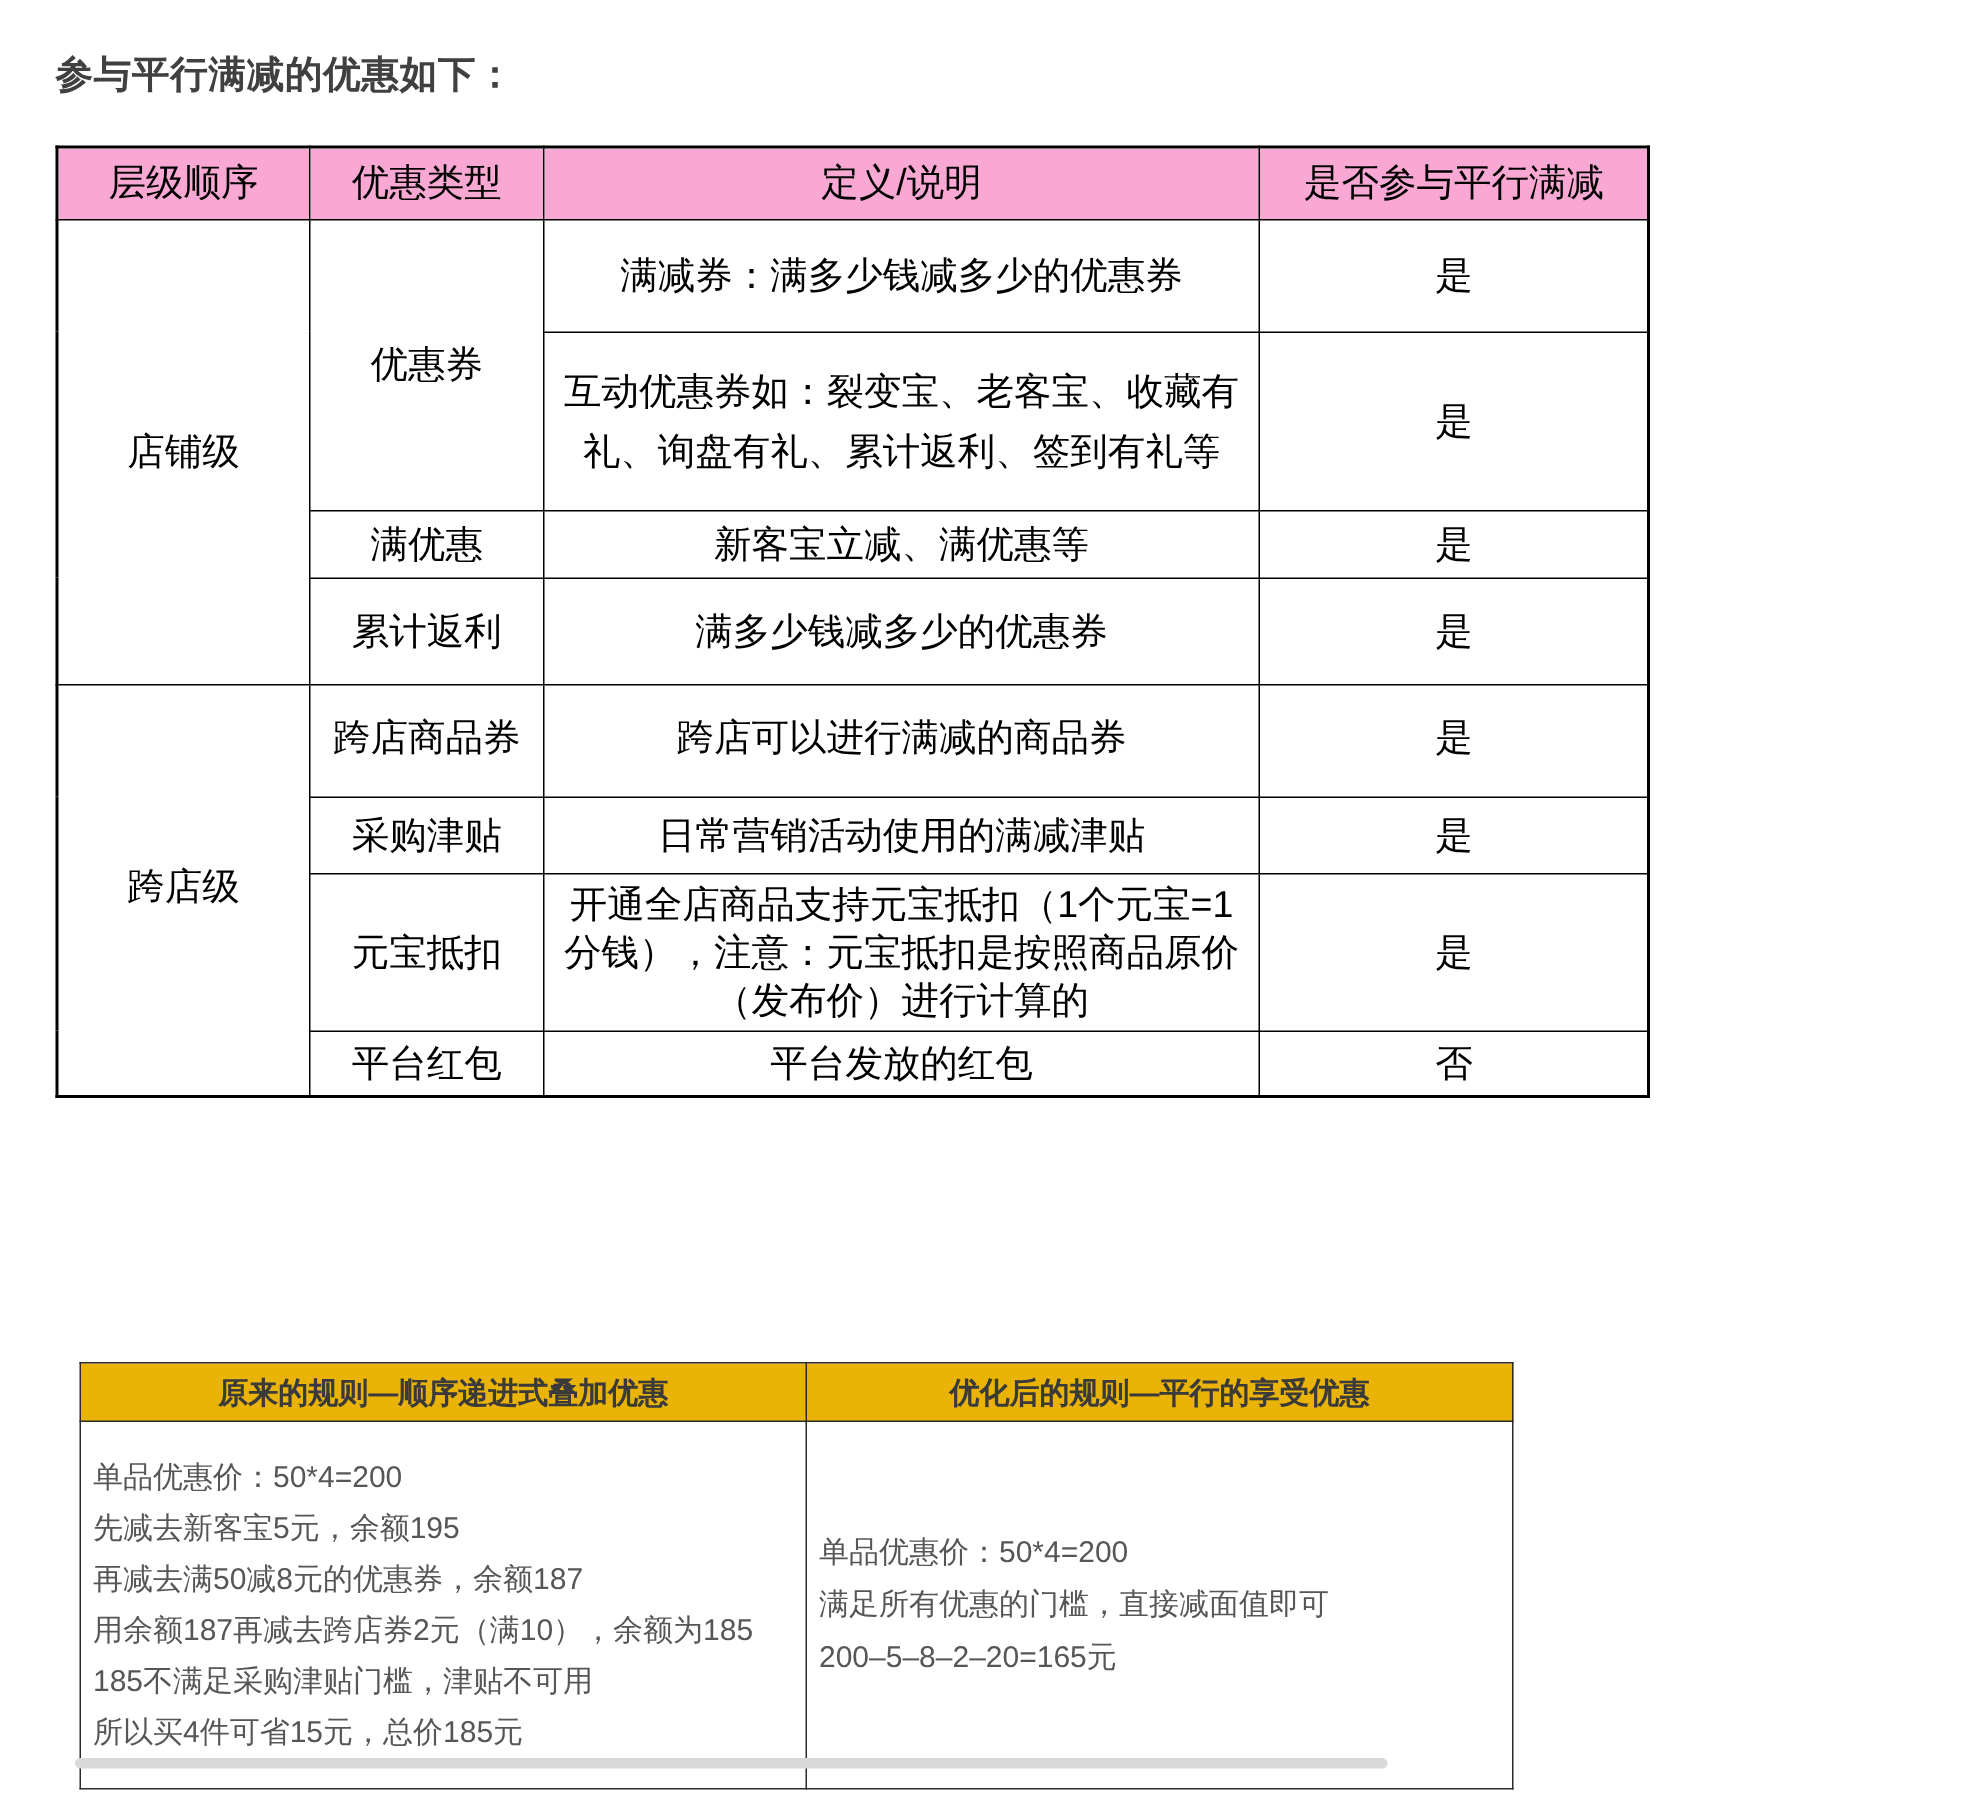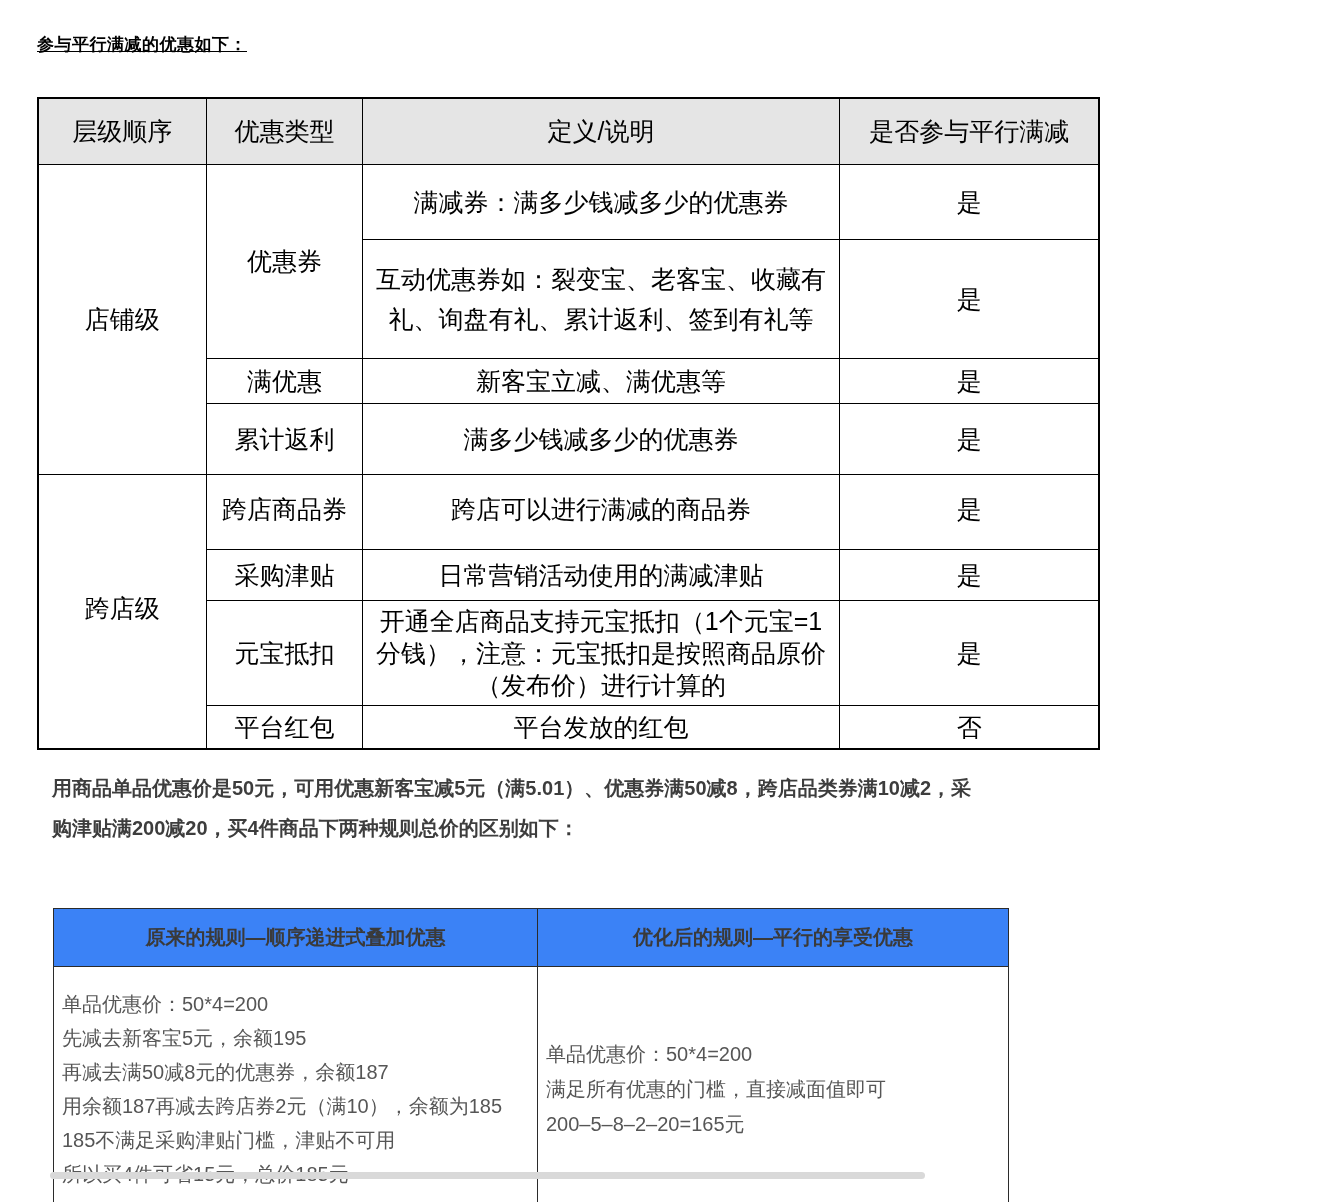--- a/index.html
+++ b/index.html
@@ -10,25 +10,24 @@
     height: 1202px;
     font-family: "Liberation Sans", "DejaVu Sans", sans-serif;
     color: #000;
     overflow: hidden;
   }
 
   .page-title {
     position: absolute;
     left: 37px;
     top: 33px;
-    font-size: 17px;
+    font-size: 25px;
     font-weight: 700;
-    color: #000000;
+    color: #404040;
     letter-spacing: 0.5px;
-    text-decoration: underline;
   }
 
   
   table.t1 {
     position: absolute;
     left: 37px;
     top: 97px;
     width: 1061px;
     border-collapse: collapse;
     table-layout: fixed;
@@ -37,21 +36,21 @@
     line-height: 34px;
   }
   table.t1 th, table.t1 td {
     border: 1px solid #000;
     font-weight: 400;
     text-align: center;
     vertical-align: middle;
     padding: 4px 10px 4px 11px;
     overflow: hidden;
   }
-  table.t1 th { background: #e5e5e5; height: 66px; }
+  table.t1 th { background: #f9a8d4; height: 48px; }
   table.t1 .c-level { text-align: center; padding-left: 4px; padding-right: 4px; }
   table.t1 .h-r1 { height: 75px; }
   table.t1 .h-r2 { height: 119px; }
   table.t1 .h-r3 { height: 45px; }
   table.t1 .h-r4 { height: 71px; }
   table.t1 .h-r5 { height: 75px; font-family: Liberation Mono, monospace; }
   table.t1 .h-r6 { height: 51px; margin-left: 47px; }
   table.t1 .h-r7 { height: 97px; }
   table.t1 .h-r8 { height: 43px; }
   table.t1 .lh40 { line-height: 40px; }
@@ -76,22 +75,22 @@
     top: 908px;
     width: 955px;
     border-collapse: collapse;
     table-layout: fixed;
     border: 1px solid #2b2b2b;
     font-size: 20px;
     color: #565656;
   }
   table.t2 th, table.t2 td { border: 1px solid #2b2b2b; }
   table.t2 th {
-    background: #3b82f6;
-    height: 58px;
+    background: #eab308;
+    height: 39px;
     font-weight: 700;
     color: #3a3a3a;
     text-align: center;
     vertical-align: middle;
   }
   table.t2 td { height: 210px; padding: 20px 8px; }
   table.t2 td.cell-left { vertical-align: top; }
   table.t2 td.cell-right { vertical-align: middle; }
   table.t2 .line { line-height: 34px; }
   table.t2 td.cell-right .line { line-height: 35px; }
@@ -164,21 +163,20 @@
   </tr>
   <tr>
     <td class="h-r8">平台红包</td>
     <td class="h-r8">平台发放的红包</td>
     <td class="h-r8">否</td>
   </tr>
 </tbody>
   </table>
 
 <div class="example">
-  <div>用商品单品优惠价是50元，可用优惠新客宝减5元（满5.01）、优惠券满50减8，跨店品类券满10减2，采购津贴满200减20，买4件商品下两种规则总价的区别如下：</div>
 </div>
 
 <table class="t2">
   <colgroup>
     <col style="width:484px">
     <col style="width:471px">
   </colgroup>
   <tbody>
       <tr>
     <th>原来的规则—顺序递进式叠加优惠</th>

